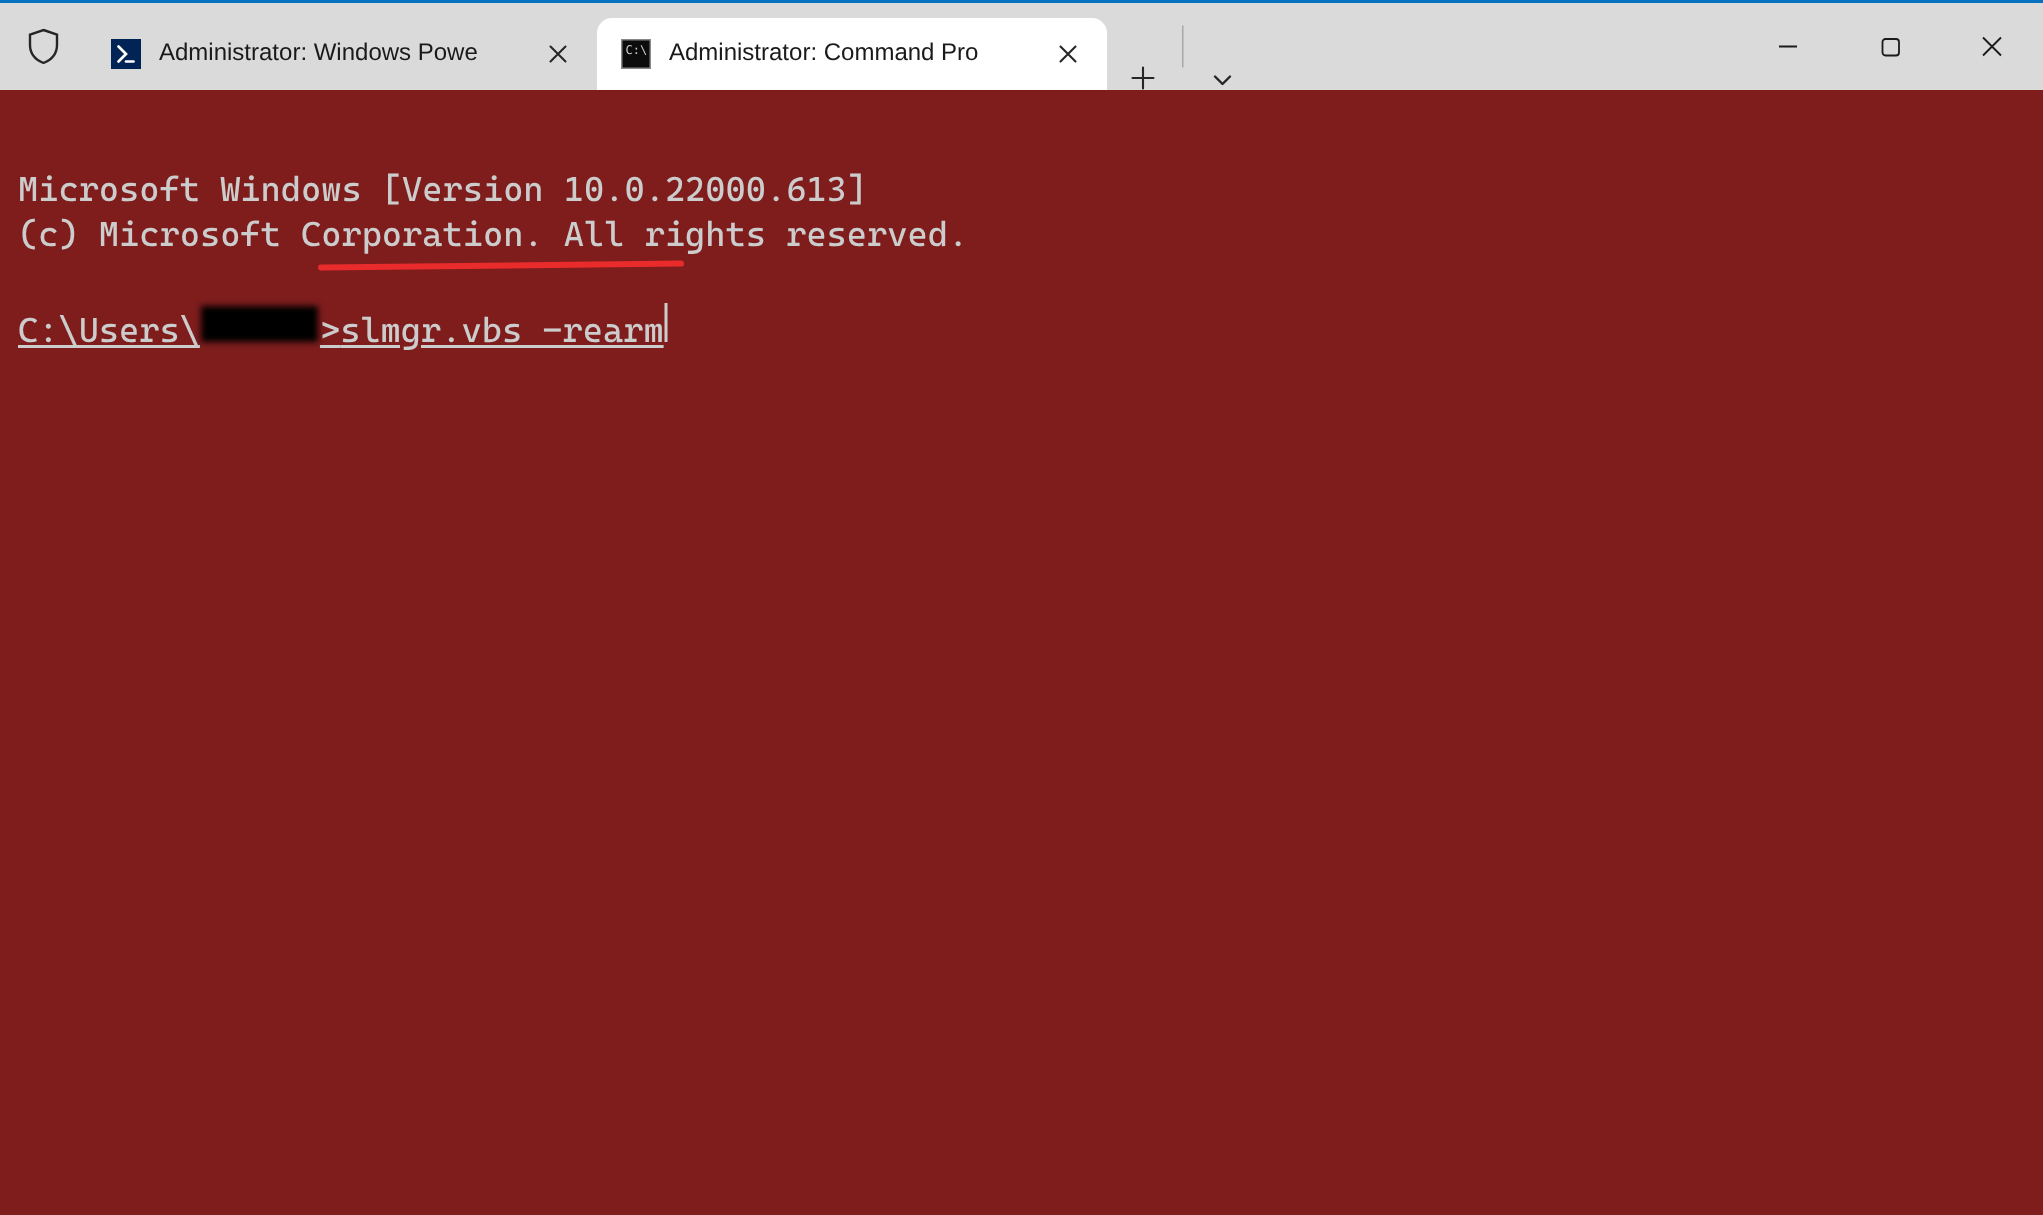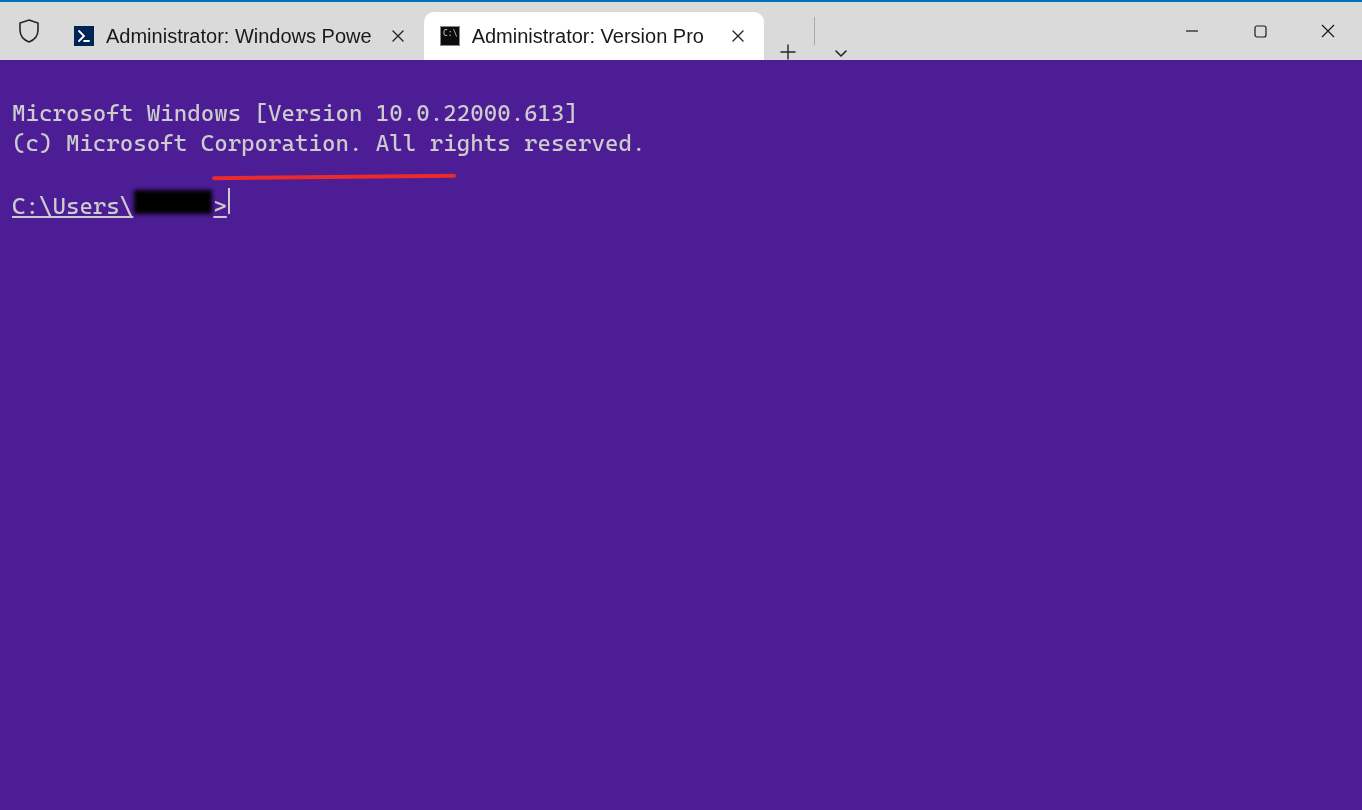--- a/index.html
+++ b/index.html
@@ -73,21 +73,21 @@
       width: 20px;
       height: 20px;
       background: #0c0c0c;
       border: 1px solid #888;
       display: flex;
       align-items: flex-start;
       justify-content: flex-start;
       padding: 1px 2px;
     }
     .tab-title {
-      font-size: 20px;
+      font-size: 16px;
       white-space: nowrap;
       overflow: hidden;
       flex: 1;
       color: #1a1a1a;
     }
     .tab-close {
       width: 28px;
       height: 28px;
       display: flex;
       align-items: center;
@@ -123,24 +123,24 @@
     }
     .win-btn {
       width: 68px;
       display: flex;
       align-items: center;
       justify-content: center;
       cursor: pointer;
     }
 
     .terminal {
-      background: #4c1d95;
+      background: #7f1d1d;
       color: #cccccc;
       height: calc(810px - 60px);
-      padding: 10px 12px;
+      padding: 24px 12px;
       font-family: "Cascadia Mono", "Consolas", monospace;
       font-size: 23px;
       line-height: 1.28;
       white-space: pre;
       position: relative;
     }
     .prompt-line {
       display: flex;
       align-items: baseline;
       position: relative;
@@ -200,21 +200,21 @@
     </div>
 
     <div class="tab active">
       <span class="tab-icon">
         <span class="cmd-icon">
           <svg width="14" height="10" viewBox="0 0 14 10">
             <text x="0" y="8" font-size="8" fill="#ccc" font-family="monospace">C:\</text>
           </svg>
         </span>
       </span>
-      <span class="tab-title">Administrator: Version Pro</span>
+      <span class="tab-title">Administrator: Command Pro</span>
       <span class="tab-close">
         <svg width="14" height="14" viewBox="0 0 14 14">
           <path d="M2 2 L12 12 M12 2 L2 12" stroke="#262626" stroke-width="1.4" stroke-linecap="round"></path>
         </svg>
       </span>
     </div>
 
     <div class="newtab">
       <svg width="16" height="16" viewBox="0 0 16 16">
         <path d="M8 1 V15 M1 8 H15" stroke="#262626" stroke-width="1.4" stroke-linecap="round"></path>
@@ -244,15 +244,15 @@
         <path d="M1 1 L13 13 M13 1 L1 13" stroke="#1a1a1a" stroke-width="1.2"></path>
       </svg>
     </div>
   </div>
 </div>
 
 <div class="terminal">
 <span>Microsoft Windows [Version 10.0.22000.613]</span>
 <span>(c) Microsoft Corporation. All rights reserved.</span>
 
-<span class="prompt-line"><span>C:\Users\</span><span class="redact"></span><span>&gt;</span><span class="cursor"></span></span>
+<span class="prompt-line"><span>C:\Users\</span><span class="redact"></span><span>&gt;</span><span>slmgr.vbs -rearm</span><span class="cursor"></span></span>
   <div class="underline-annot" style="left:212px; top:115px; width:244px;"></div>
 </div>
 
 </body></html>

